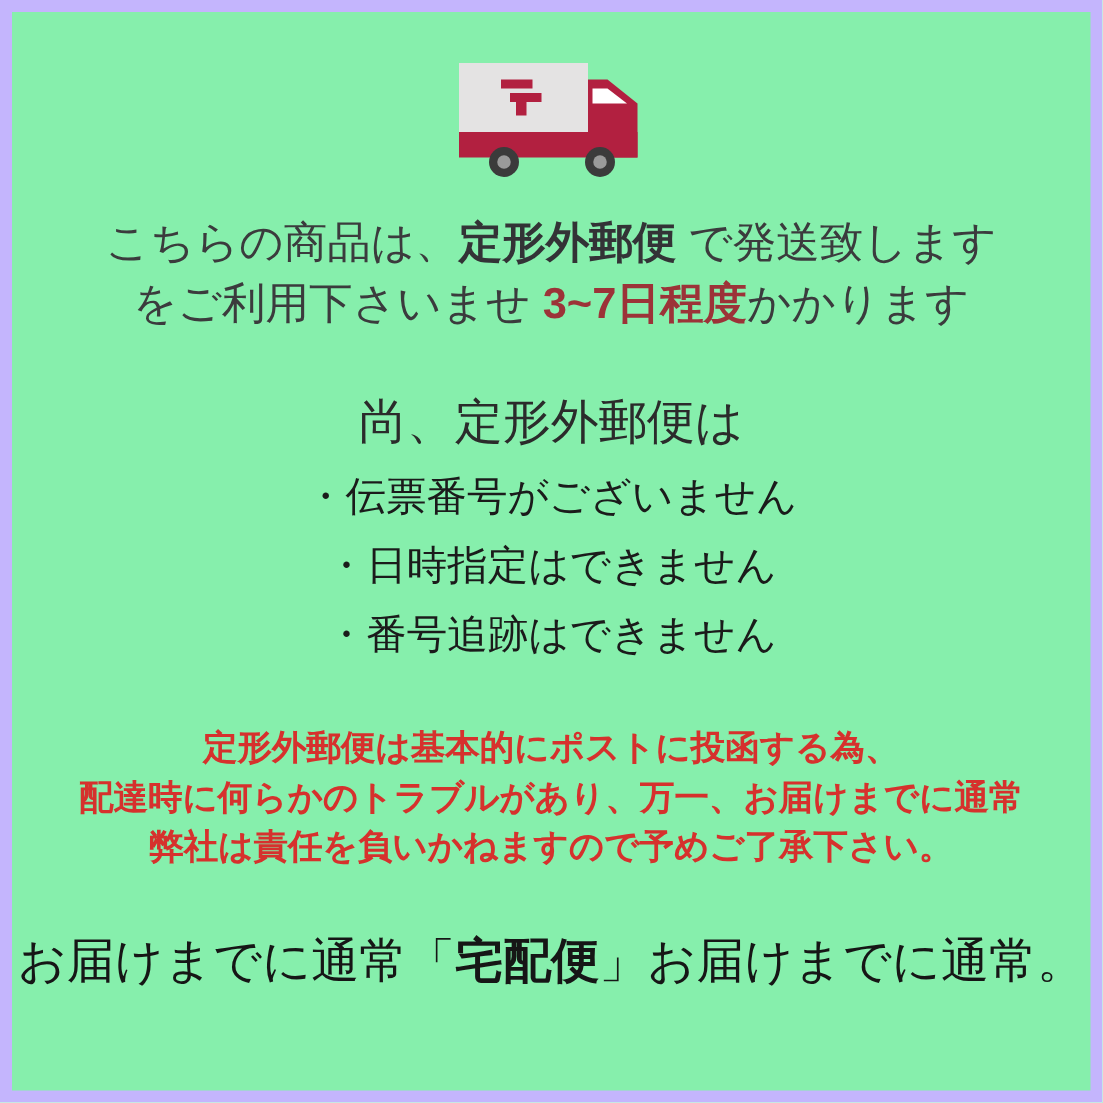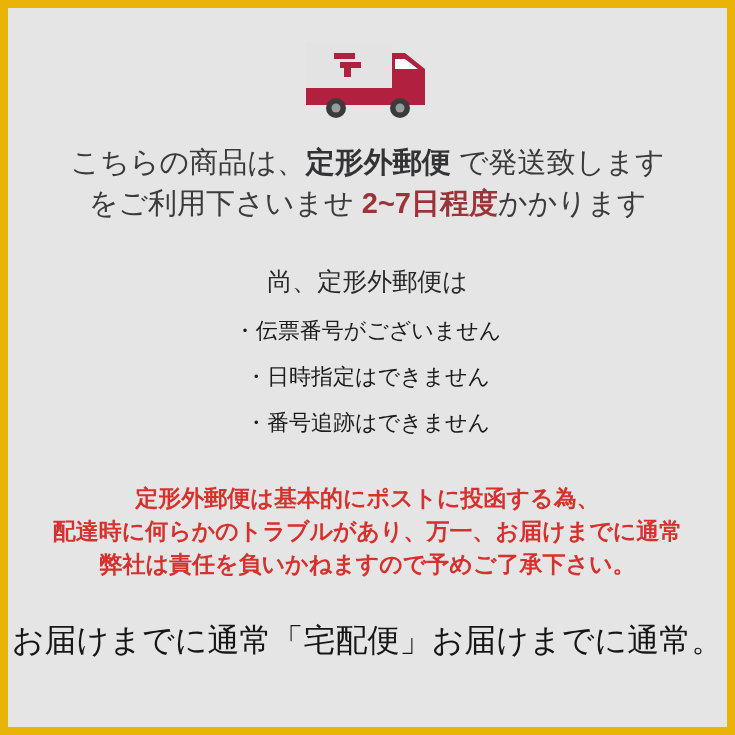--- a/index.html
+++ b/index.html
@@ -1,31 +1,31 @@
 <!DOCTYPE html>
 <html><head>
 <meta charset="utf-8">
 <style>
   html,body{margin:0;padding:0;background:#fff;}
   .frame{
     width:735px;height:735px;box-sizing:border-box;
-    border:8px solid #eab308;background:#e5e5e5;
+    border:8px solid #c4b5fd;background:#86efac;
     font-family:"Liberation Sans","DejaVu Sans",sans-serif;
     text-align:center;overflow:hidden;
   }
   .truck-wrap{margin-top:34px;line-height:0;}
   .intro{margin:20px 0 0 0;font-size:29px;line-height:41px;color:#3b3b3d;font-weight:400;}
   .intro .em-bold{font-weight:bold;color:#333336;}
   .intro .em-red{font-weight:bold;color:#9c3338;}
-  .subheading{margin:40px 0 0 0;font-size:25px;line-height:34px;color:#2b2b2b;}
-  .bullets{margin-top:10px;font-size:22px;color:#1b1b1b;}
+  .subheading{margin:40px 0 0 0;font-size:32px;line-height:34px;color:#2b2b2b;}
+  .bullets{margin-top:10px;font-size:27px;color:#1b1b1b;}
   .bullet-line{line-height:46px;}
   .warning{margin-top:36px;font-size:23px;line-height:33px;color:#d6312d;font-weight:bold;}
   .footer{margin:37px 0 0 0;font-size:32px;line-height:44px;color:#161616;}
-  .footer .em-bold{font-weight:normal;}
+  .footer .em-bold{font-weight:bold;}
 </style>
 </head>
 <body>
 
 <div class="frame">
 
   <div class="truck-wrap">
     <svg width="124" height="80" viewBox="0 0 124 80" xmlns="http://www.w3.org/2000/svg">
 
       <rect x="0" y="0" width="86" height="46" fill="#e4e3e3"></rect>
@@ -45,21 +45,21 @@
       <g>
         <circle cx="30" cy="66" r="10" fill="#3b3b3b"></circle>
         <circle cx="30" cy="66" r="4.5" fill="#9a9a9a"></circle>
         <circle cx="94" cy="66" r="10" fill="#3b3b3b"></circle>
         <circle cx="94" cy="66" r="4.5" fill="#9a9a9a"></circle>
       </g>
     </svg>
   </div>
 
   <p class="intro"><span><span>こちらの商品は、</span><span class="em-bold">定形外郵便</span><span> で発送致します</span></span><br>
-  <span><span>をご利用下さいませ </span><span class="em-red">2~7日程度</span><span>かかります</span></span></p>
+  <span><span>をご利用下さいませ </span><span class="em-red">3~7日程度</span><span>かかります</span></span></p>
 
   <p class="subheading">尚、定形外郵便は</p>
 
   <div class="bullets">
     <div class="bullet-line">・伝票番号がございません</div>
     <div class="bullet-line">・日時指定はできません</div>
     <div class="bullet-line">・番号追跡はできません</div>
   </div>
 
   <div class="warning">

